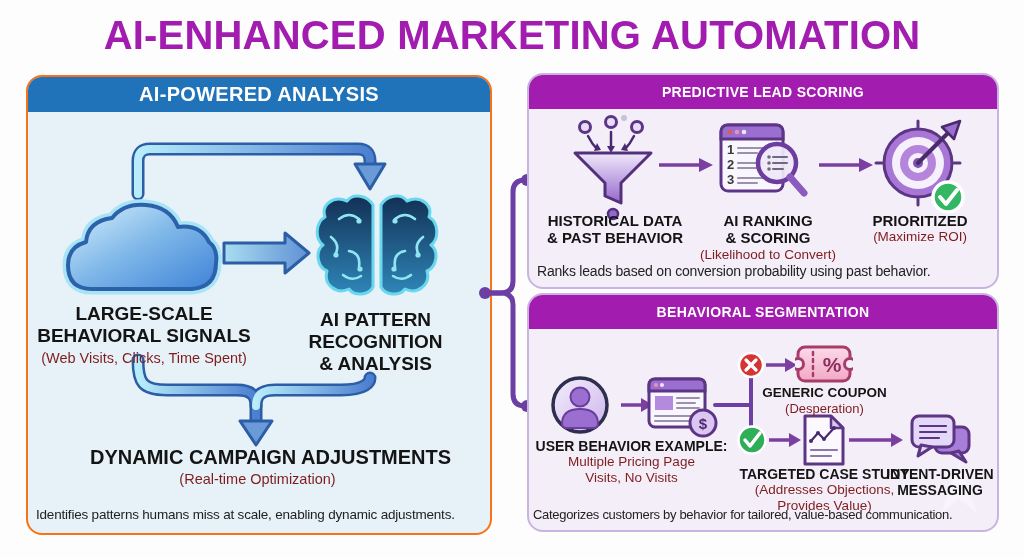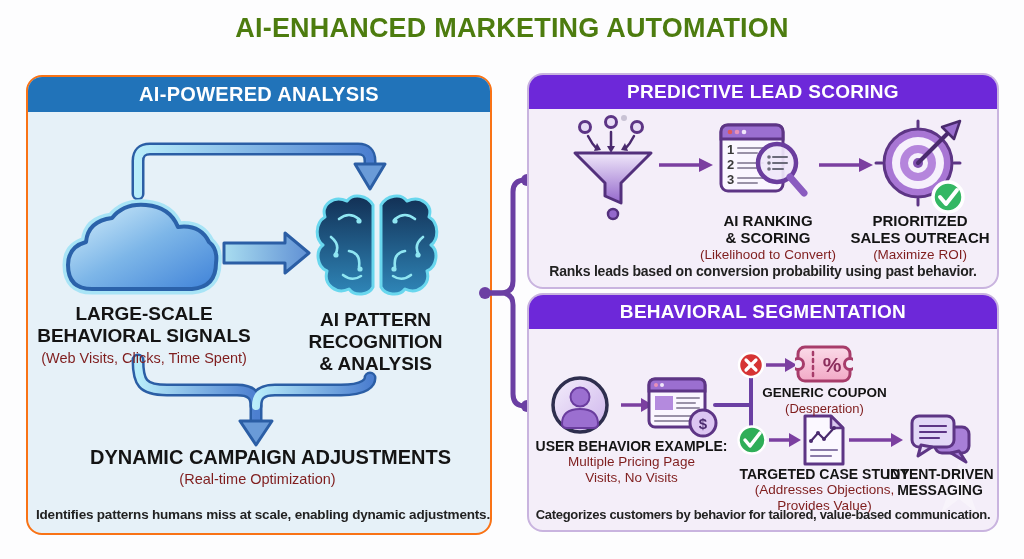--- a/index.html
+++ b/index.html
@@ -1,37 +1,37 @@
 <!DOCTYPE html>
 <html><head>
 <meta charset="utf-8">
 <style>
   html,body{margin:0;padding:0;background:#ffffff;}
   .stage{position:relative;width:1024px;height:559px;background:#fdfdfe;overflow:hidden;
          font-family:"Liberation Sans",sans-serif;}
   .abs{position:absolute;}
-  .title{left:0;right:0;top:13px;text-align:center;font-size:27px;font-weight:700;
-         color:#4d7c0f;letter-spacing:.2px;white-space:nowrap;}
+  .title{left:0;right:0;top:13px;text-align:center;font-size:40px;font-weight:700;
+         color:#a21caf;letter-spacing:.2px;white-space:nowrap;}
   .panel{position:absolute;border-radius:16px;overflow:hidden;}
   .panel-left{left:26px;top:75px;width:462px;height:456px;background:#e6f1f8;border:2px solid #f97316;}
   .panel-ls{left:527px;top:73px;width:468px;height:212px;background:#f4eef9;border:2px solid #c9b4df;}
   .panel-bs{left:527px;top:293px;width:468px;height:235px;background:#f4eef9;border:2px solid #c9b4df;}
   .phead{position:absolute;left:0;right:0;top:0;display:flex;align-items:center;justify-content:center;
          color:#fff;font-weight:700;white-space:nowrap;}
   .phead-blue{height:35px;background:#2173b9;font-size:20px;letter-spacing:.3px;}
-  .phead-purple{height:34px;background:#6d28d9;font-size:19px;letter-spacing:.3px;}
+  .phead-purple{height:34px;background:#a21caf;font-size:14px;letter-spacing:.3px;}
   .lbl{position:absolute;text-align:center;color:#141414;line-height:1.16;white-space:nowrap;}
   .b19{font-size:19px;font-weight:700;}
   .b20{font-size:20px;font-weight:700;}
   .b15{font-size:15px;font-weight:700;}
   .b14{font-size:14px;font-weight:700;}
   .sub{font-weight:500;color:#7f1d1d;}
   .s15{font-size:14.5px;}
   .s13{font-size:13.5px;}
-  .foot{position:absolute;text-align:center;font-weight:700;color:#222;white-space:nowrap;}
+  .foot{position:absolute;text-align:left;font-weight:400;color:#222;white-space:nowrap;}
   svg{display:block;}
 </style>
 </head>
 <body>
 
 <div class="stage">
 
   <div class="abs title">AI-ENHANCED MARKETING AUTOMATION</div>
 
   <div class="panel panel-left">
@@ -227,28 +227,31 @@
       <circle cx="44" cy="48" r="10" fill="#f6f0fc"></circle>
       <circle cx="44" cy="48" r="5" fill="#8050b0"></circle>
       <line x1="44" y1="48" x2="74" y2="18" stroke="#4a2a6e" stroke-width="4" stroke-linecap="round"></line>
       <polygon points="68,12 86,6 80,24" fill="#9b6fd0" stroke="#4a2a6e" stroke-width="2.5" stroke-linejoin="round"></polygon>
       <g>
         <circle cx="74" cy="82" r="15" fill="#34b763" stroke="#ffffff" stroke-width="3.5"></circle>
         <polyline points="66,82 72,89 83,75" fill="none" stroke="#ffffff" stroke-width="4" stroke-linecap="round" stroke-linejoin="round"></polyline>
       </g>
     </svg>
 
+    <div class="lbl b15" style="left:6px;top:137px;width:160px;">
+      <div>HISTORICAL DATA</div>
+      <div>&amp; PAST BEHAVIOR</div>
+    </div>
     <div class="lbl b15" style="left:159px;top:137px;width:160px;">
       <div>AI RANKING</div>
       <div>&amp; SCORING</div>
       <div class="sub s13">(Likelihood to Convert)</div>
     </div>
     <div class="lbl b15" style="left:311px;top:137px;width:160px;">
       <div>PRIORITIZED</div>
-      <div>SALES OUTREACH</div>
       <div class="sub s13">(Maximize ROI)</div>
     </div>
 
     <div class="foot" style="left:8px;top:188px;width:452px;font-size:14px;letter-spacing:-0.2px;">Ranks leads based on conversion probability using past behavior.</div>
   </div>
 
   <div class="panel panel-bs">
     <div class="phead phead-purple">BEHAVIORAL SEGMENTATION</div>
 
     <svg class="abs" style="left:0;top:0;" width="468" height="235" viewBox="0 0 468 235">

